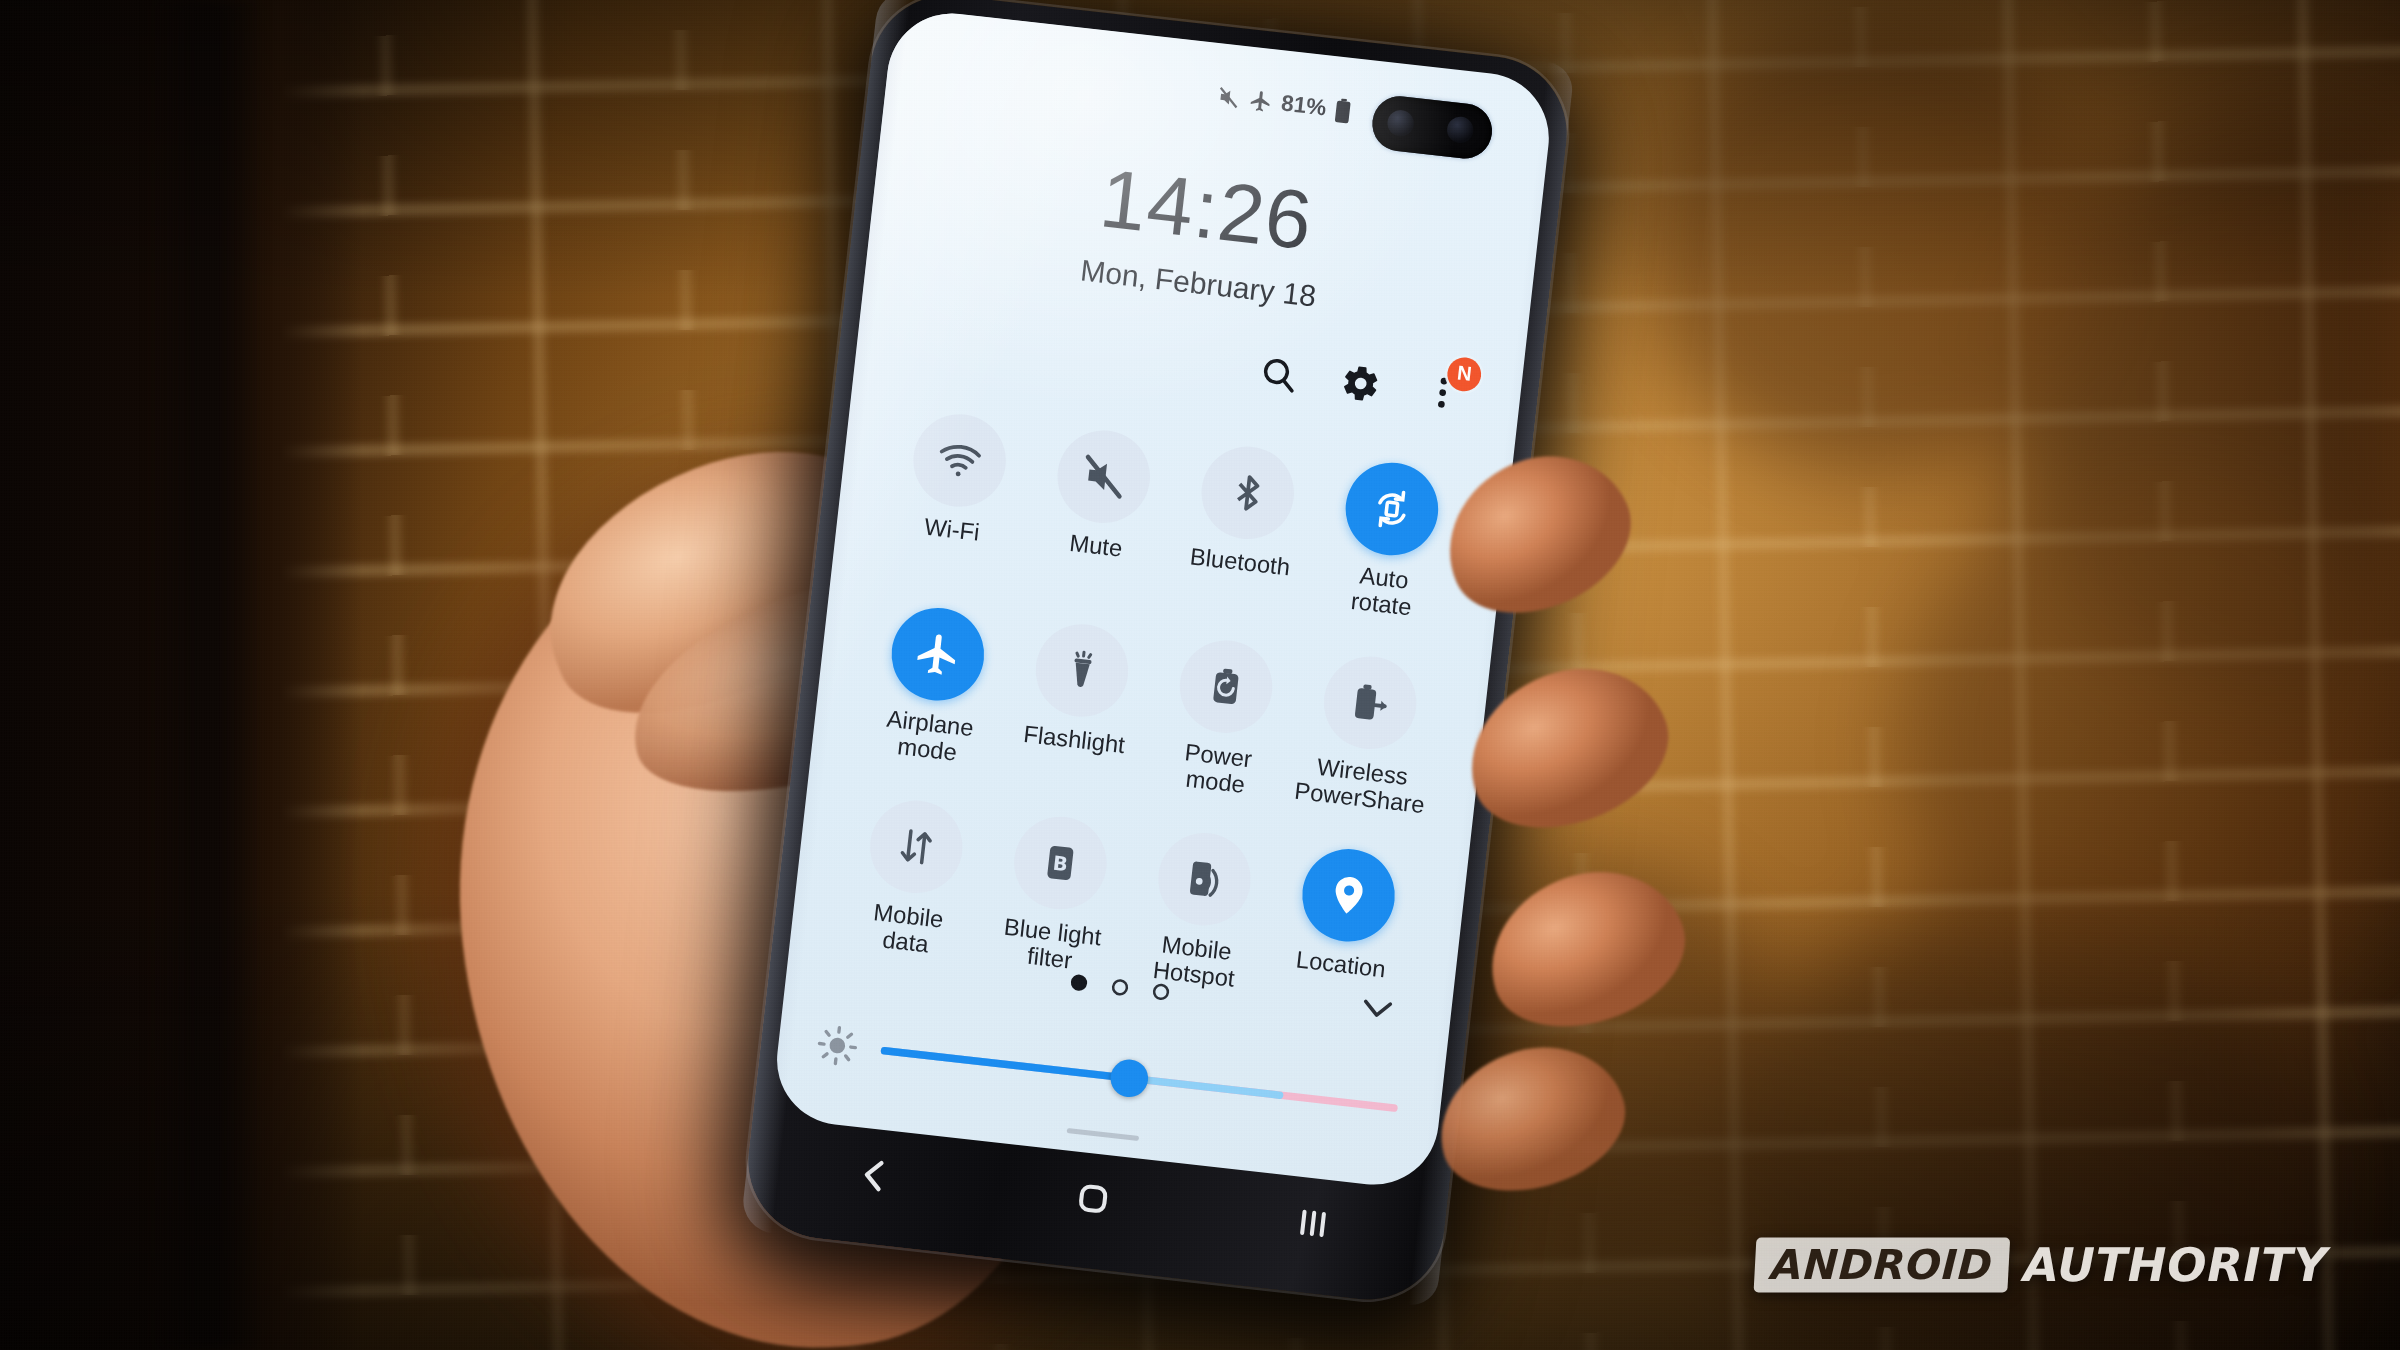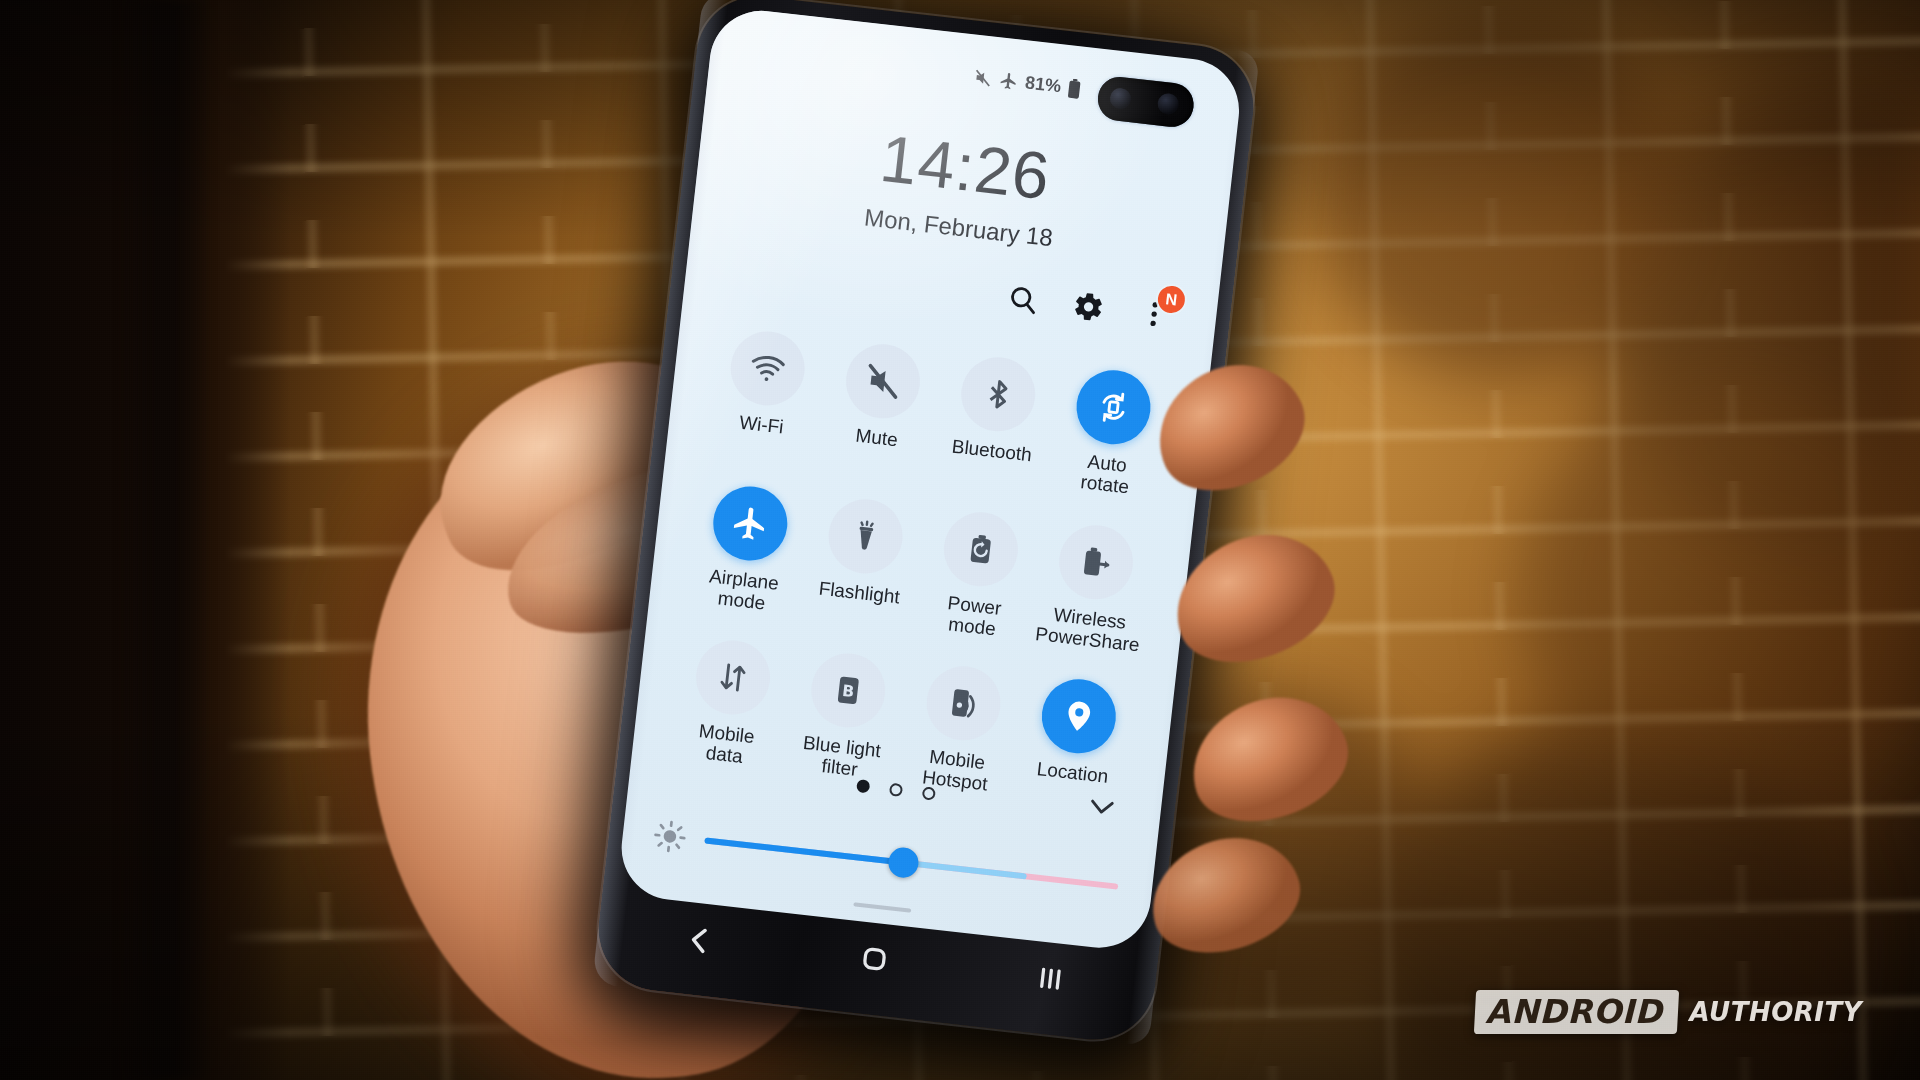--- a/index.html
+++ b/index.html
@@ -245,21 +245,21 @@
     font-family:"DejaVu Sans", sans-serif;
     font-weight:700; font-style:italic;
     letter-spacing:.5px;
     filter:drop-shadow(0 2px 5px rgba(0,0,0,.6));
   }
   #wmBox{
     background:rgba(236,232,226,.88); color:#2b1f14;
     padding:5px 13px 6px; font-size:33px; line-height:1;
     border-radius:4px; transform:skewX(-3deg);
   }
-  #wmText{ color:rgba(245,241,235,.92); font-size:26px; line-height:1; }
+  #wmText{ color:rgba(245,241,235,.92); font-size:37px; line-height:1; }
 
   
   #grain{
     position:absolute; inset:0; pointer-events:none; opacity:.1;
     background-image:
       repeating-linear-gradient(0deg, rgba(255,255,255,.06) 0 1px, rgba(0,0,0,.06) 1px 2px),
       repeating-linear-gradient(90deg, rgba(255,255,255,.05) 0 1px, rgba(0,0,0,.05) 1px 2px);
   }
 </style>
 </head>

